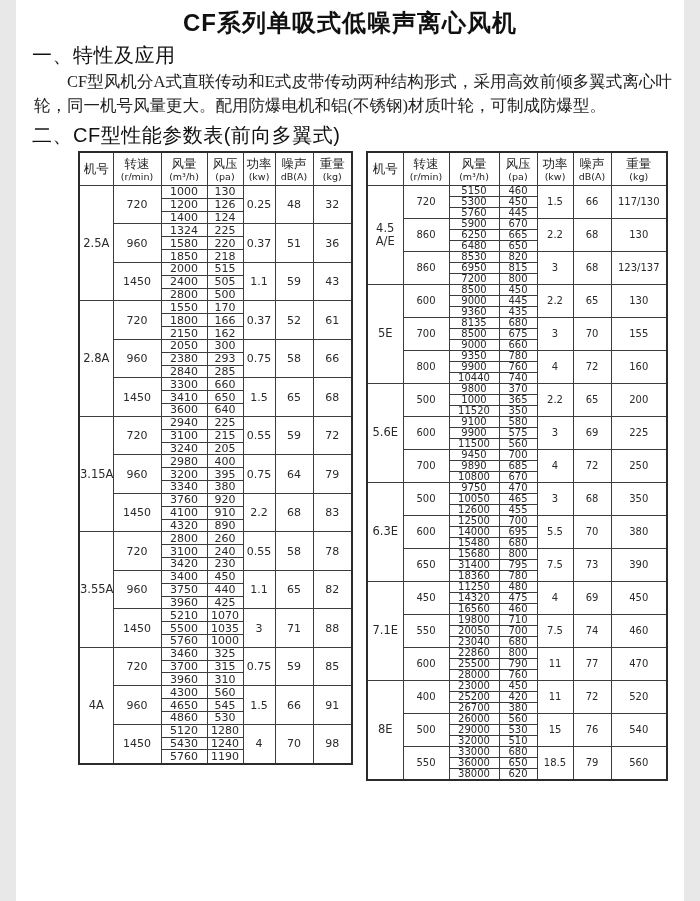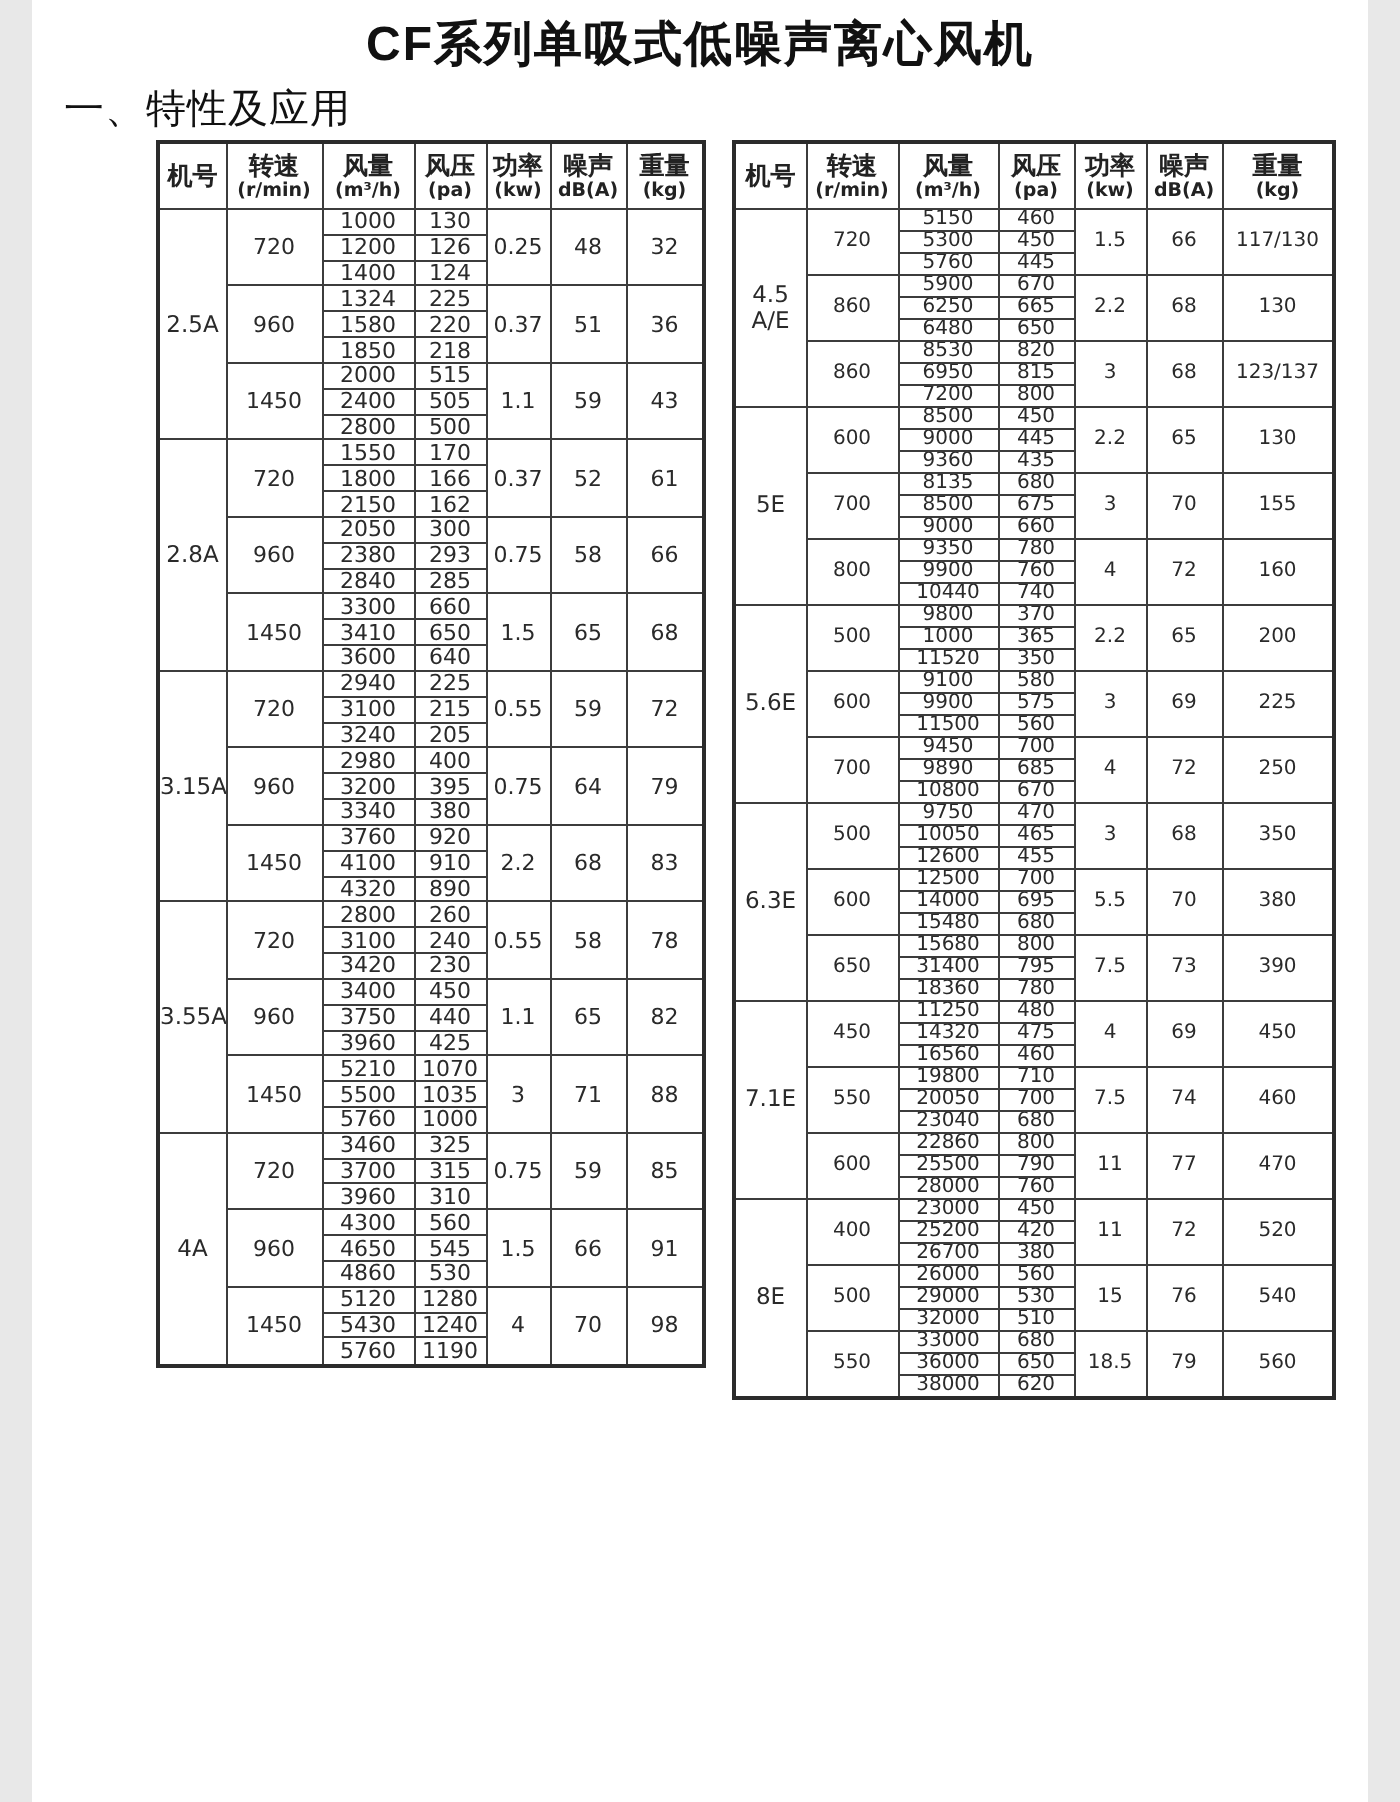--- a/index.html
+++ b/index.html
@@ -29,35 +29,37 @@
     border-collapse:collapse;table-layout:fixed;
     border:2px solid #2b2b2b;height:614px;
     font-family:"DejaVu Sans",sans-serif;color:#2a2a2a;
   }
   table.perf.left{width:273px;}
   table.perf.right{width:300px;}
   table.perf th,table.perf td{
     border:1px solid #3c3c3c;text-align:center;vertical-align:middle;
     padding:0;overflow:hidden;white-space:nowrap;
   }
-  table.perf th{height:32px;font-weight:bold;}
+  table.perf th{height:32px;font-weight:normal;}
   .hdr-label{font-size:12.5px;line-height:14px;color:#222;}
   .hdr-unit{font-size:9.5px;line-height:11px;color:#222;}
   table.perf.left td{font-size:11px;line-height:1;}
   table.perf.right td{font-size:10px;line-height:1;}
   td.model{font-size:11.5px !important;white-space:normal !important;line-height:1.15 !important;}
 </style>
 </head>
 <body>
 
 <div class="page">
   <h1 class="doc-title">CF系列单吸式低噪声离心风机</h1>
 
   <h2 class="sec-heading">一、特性及应用</h2>
+  <p class="body-text">CF型风机分A式直联传动和E式皮带传动两种结构形式，采用高效前倾多翼式离心叶轮，同一机号风量更大。配用防爆电机和铝(不锈钢)材质叶轮，可制成防爆型。</p>
 
+  <h2 class="sec-heading params">二、CF型性能参数表(前向多翼式)</h2>
 
   <div class="tables">
     <div id="table-left-mount">
         <table class="perf left">
           <colgroup>
             <col style="width: 34px;">
             <col style="width: 48px;">
             <col style="width: 46px;">
             <col style="width: 36px;">
             <col style="width: 32px;">

